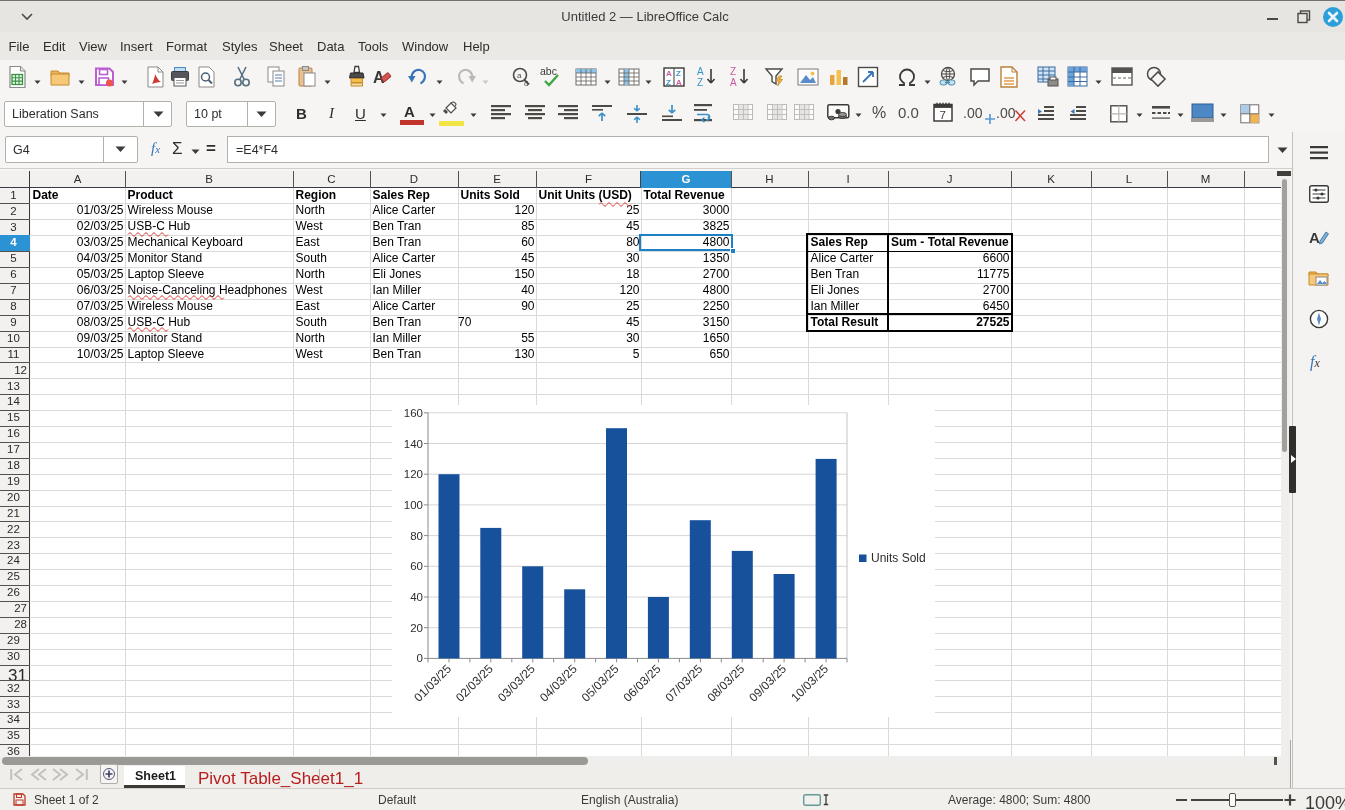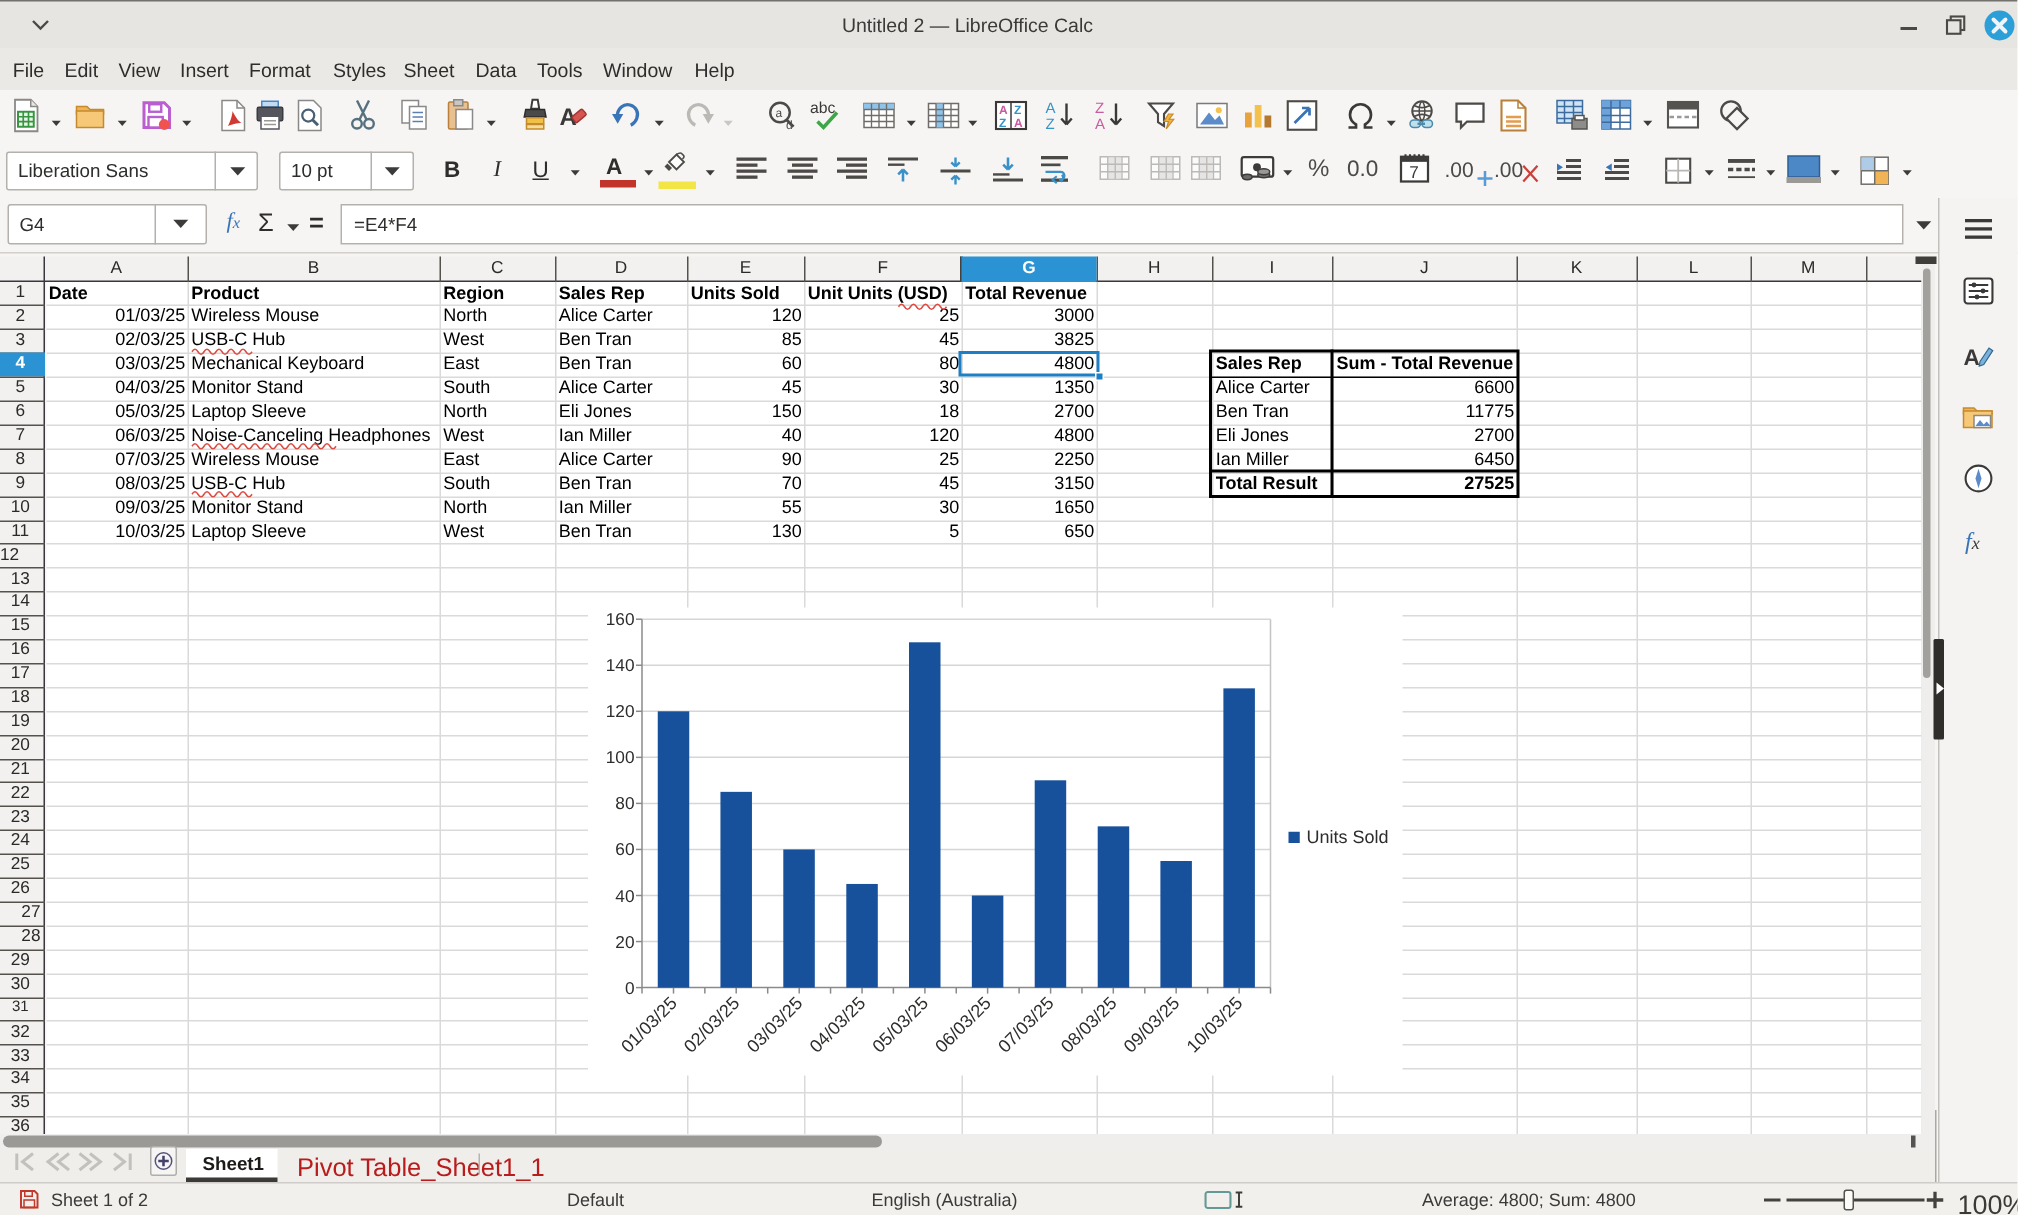--- a/index.html
+++ b/index.html
@@ -448,21 +448,21 @@
 <div class="t" style="left:0;top:284.1px;width:27px;text-align:center;font-size:11.5px;color:#2b2a28">7</div>
 <div class="abs" style="left:0;top:298.8px;width:30px;height:1px;background:#55524e"></div>
 <div class="t" style="left:0;top:300.0px;width:27px;text-align:center;font-size:11.5px;color:#2b2a28">8</div>
 <div class="abs" style="left:0;top:314.7px;width:30px;height:1px;background:#55524e"></div>
 <div class="t" style="left:0;top:315.9px;width:27px;text-align:center;font-size:11.5px;color:#2b2a28">9</div>
 <div class="abs" style="left:0;top:330.6px;width:30px;height:1px;background:#55524e"></div>
 <div class="t" style="left:0;top:331.8px;width:27px;text-align:center;font-size:11.5px;color:#2b2a28">10</div>
 <div class="abs" style="left:0;top:346.5px;width:30px;height:1px;background:#55524e"></div>
 <div class="t" style="left:0;top:347.7px;width:27px;text-align:center;font-size:11.5px;color:#2b2a28">11</div>
 <div class="abs" style="left:0;top:362.4px;width:30px;height:1px;background:#55524e"></div>
-<div class="t" style="left:0;top:363.6px;width:27px;text-align:left;font-size:11.5px;color:#2b2a28">12</div>
+<div class="t" style="left:0;top:363.6px;width:27px;text-align:right;font-size:11.5px;color:#2b2a28">12</div>
 <div class="abs" style="left:0;top:378.3px;width:30px;height:1px;background:#55524e"></div>
 <div class="t" style="left:0;top:379.5px;width:27px;text-align:center;font-size:11.5px;color:#2b2a28">13</div>
 <div class="abs" style="left:0;top:394.2px;width:30px;height:1px;background:#55524e"></div>
 <div class="t" style="left:0;top:395.4px;width:27px;text-align:center;font-size:11.5px;color:#2b2a28">14</div>
 <div class="abs" style="left:0;top:410.1px;width:30px;height:1px;background:#55524e"></div>
 <div class="t" style="left:0;top:411.3px;width:27px;text-align:center;font-size:11.5px;color:#2b2a28">15</div>
 <div class="abs" style="left:0;top:426.0px;width:30px;height:1px;background:#55524e"></div>
 <div class="t" style="left:0;top:427.2px;width:27px;text-align:center;font-size:11.5px;color:#2b2a28">16</div>
 <div class="abs" style="left:0;top:441.9px;width:30px;height:1px;background:#55524e"></div>
 <div class="t" style="left:0;top:443.1px;width:27px;text-align:center;font-size:11.5px;color:#2b2a28">17</div>
@@ -486,21 +486,21 @@
 <div class="t" style="left:0;top:586.2px;width:27px;text-align:center;font-size:11.5px;color:#2b2a28">26</div>
 <div class="abs" style="left:0;top:600.9px;width:30px;height:1px;background:#55524e"></div>
 <div class="t" style="left:0;top:602.1px;width:27px;text-align:right;font-size:11.5px;color:#2b2a28">27</div>
 <div class="abs" style="left:0;top:616.8px;width:30px;height:1px;background:#55524e"></div>
 <div class="t" style="left:0;top:618.0px;width:27px;text-align:right;font-size:11.5px;color:#2b2a28">28</div>
 <div class="abs" style="left:0;top:632.7px;width:30px;height:1px;background:#55524e"></div>
 <div class="t" style="left:0;top:633.9px;width:27px;text-align:center;font-size:11.5px;color:#2b2a28">29</div>
 <div class="abs" style="left:0;top:648.6px;width:30px;height:1px;background:#55524e"></div>
 <div class="t" style="left:0;top:649.8px;width:27px;text-align:center;font-size:11.5px;color:#2b2a28">30</div>
 <div class="abs" style="left:0;top:664.5px;width:30px;height:1px;background:#55524e"></div>
-<div class="t" style="left:0;top:665.7px;width:27px;text-align:center;font-size:10px;color:#2b2a28">31</div>
+<div class="t" style="left:0;top:665.7px;width:27px;text-align:right;font-size:17px;color:#2b2a28">31</div>
 <div class="abs" style="left:0;top:680.4px;width:30px;height:1px;background:#55524e"></div>
 <div class="t" style="left:0;top:681.6px;width:27px;text-align:center;font-size:11.5px;color:#2b2a28">32</div>
 <div class="abs" style="left:0;top:696.3px;width:30px;height:1px;background:#55524e"></div>
 <div class="t" style="left:0;top:697.5px;width:27px;text-align:center;font-size:11.5px;color:#2b2a28">33</div>
 <div class="abs" style="left:0;top:712.2px;width:30px;height:1px;background:#55524e"></div>
 <div class="t" style="left:0;top:713.4px;width:27px;text-align:center;font-size:11.5px;color:#2b2a28">34</div>
 <div class="abs" style="left:0;top:728.1px;width:30px;height:1px;background:#55524e"></div>
 <div class="t" style="left:0;top:729.3px;width:27px;text-align:center;font-size:11.5px;color:#2b2a28">35</div>
 <div class="abs" style="left:0;top:744.0px;width:30px;height:1px;background:#55524e"></div>
 <div class="t" style="left:0;top:745.2px;width:27px;text-align:center;font-size:11.5px;color:#2b2a28">36</div>
@@ -683,21 +683,21 @@
 <div class="t" style="left:127.5px;top:298.8px;line-height:15.9px;font-size:12px;font-weight:normal;color:#000;z-index:3">Wireless Mouse</div>
 <div class="t" style="left:295.5px;top:298.8px;line-height:15.9px;font-size:12px;font-weight:normal;color:#000;z-index:3">East</div>
 <div class="t" style="left:372.5px;top:298.8px;line-height:15.9px;font-size:12px;font-weight:normal;color:#000;z-index:3">Alice Carter</div>
 <div class="t" style="left:458px;top:298.8px;width:76.5px;text-align:right;line-height:15.9px;font-size:12px;font-weight:normal;color:#000;z-index:3">90</div>
 <div class="t" style="left:536px;top:298.8px;width:103.5px;text-align:right;line-height:15.9px;font-size:12px;font-weight:normal;color:#000;z-index:3">25</div>
 <div class="t" style="left:641px;top:298.8px;width:88.5px;text-align:right;line-height:15.9px;font-size:12px;font-weight:normal;color:#000;z-index:3">2250</div>
 <div class="t" style="left:30px;top:314.7px;width:93.5px;text-align:right;line-height:15.9px;font-size:12px;font-weight:normal;color:#000;z-index:3">08/03/25</div>
 <div class="t" style="left:127.5px;top:314.7px;line-height:15.9px;font-size:12px;font-weight:normal;color:#000;z-index:3">USB-C Hub</div>
 <div class="t" style="left:295.5px;top:314.7px;line-height:15.9px;font-size:12px;font-weight:normal;color:#000;z-index:3">South</div>
 <div class="t" style="left:372.5px;top:314.7px;line-height:15.9px;font-size:12px;font-weight:normal;color:#000;z-index:3">Ben Tran</div>
-<div class="t" style="left:458px;top:314.7px;width:76.5px;text-align:right;line-height:15.9px;font-size:12px;font-weight:normal;color:#000;z-index:3">70</div>
+<div class="t" style="left:458px;top:314.7px;width:76.5px;line-height:15.9px;font-size:12px;font-weight:normal;color:#000;z-index:3">70</div>
 <div class="t" style="left:536px;top:314.7px;width:103.5px;text-align:right;line-height:15.9px;font-size:12px;font-weight:normal;color:#000;z-index:3">45</div>
 <div class="t" style="left:641px;top:314.7px;width:88.5px;text-align:right;line-height:15.9px;font-size:12px;font-weight:normal;color:#000;z-index:3">3150</div>
 <div class="t" style="left:30px;top:330.6px;width:93.5px;text-align:right;line-height:15.9px;font-size:12px;font-weight:normal;color:#000;z-index:3">09/03/25</div>
 <div class="t" style="left:127.5px;top:330.6px;line-height:15.9px;font-size:12px;font-weight:normal;color:#000;z-index:3">Monitor Stand</div>
 <div class="t" style="left:295.5px;top:330.6px;line-height:15.9px;font-size:12px;font-weight:normal;color:#000;z-index:3">North</div>
 <div class="t" style="left:372.5px;top:330.6px;line-height:15.9px;font-size:12px;font-weight:normal;color:#000;z-index:3">Ian Miller</div>
 <div class="t" style="left:458px;top:330.6px;width:76.5px;text-align:right;line-height:15.9px;font-size:12px;font-weight:normal;color:#000;z-index:3">55</div>
 <div class="t" style="left:536px;top:330.6px;width:103.5px;text-align:right;line-height:15.9px;font-size:12px;font-weight:normal;color:#000;z-index:3">30</div>
 <div class="t" style="left:641px;top:330.6px;width:88.5px;text-align:right;line-height:15.9px;font-size:12px;font-weight:normal;color:#000;z-index:3">1650</div>
 <div class="t" style="left:30px;top:346.5px;width:93.5px;text-align:right;line-height:15.9px;font-size:12px;font-weight:normal;color:#000;z-index:3">10/03/25</div>

